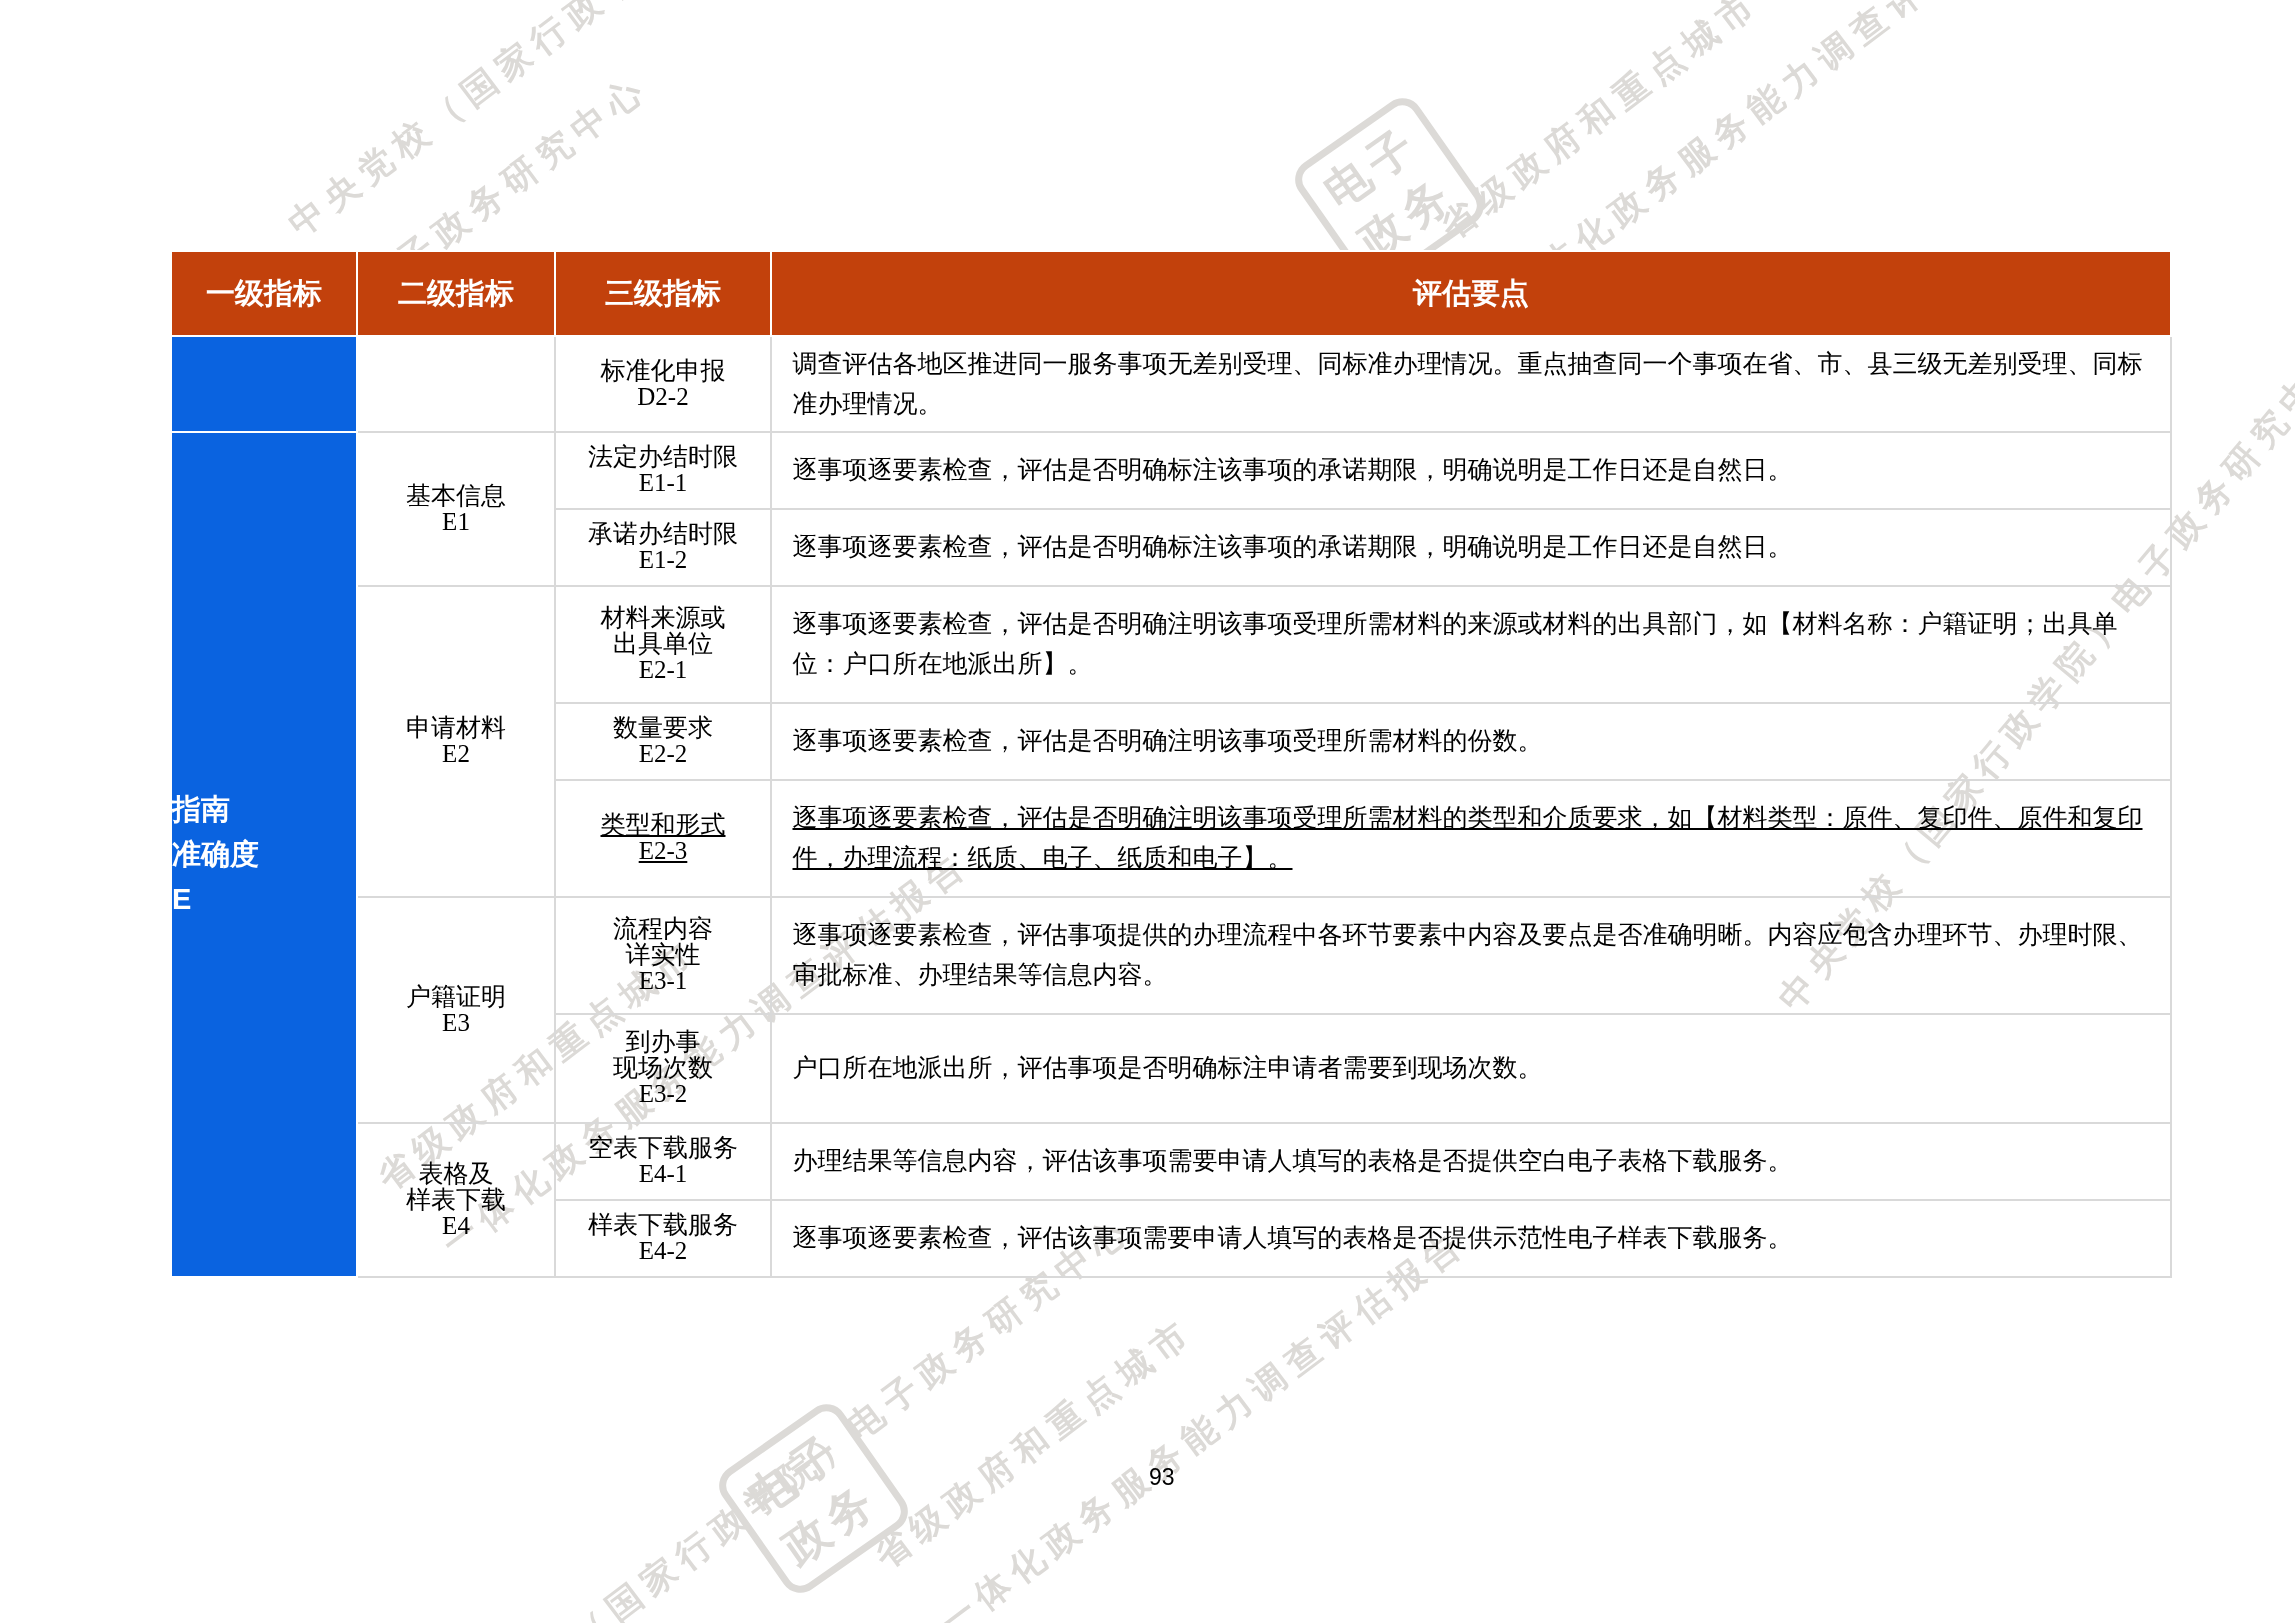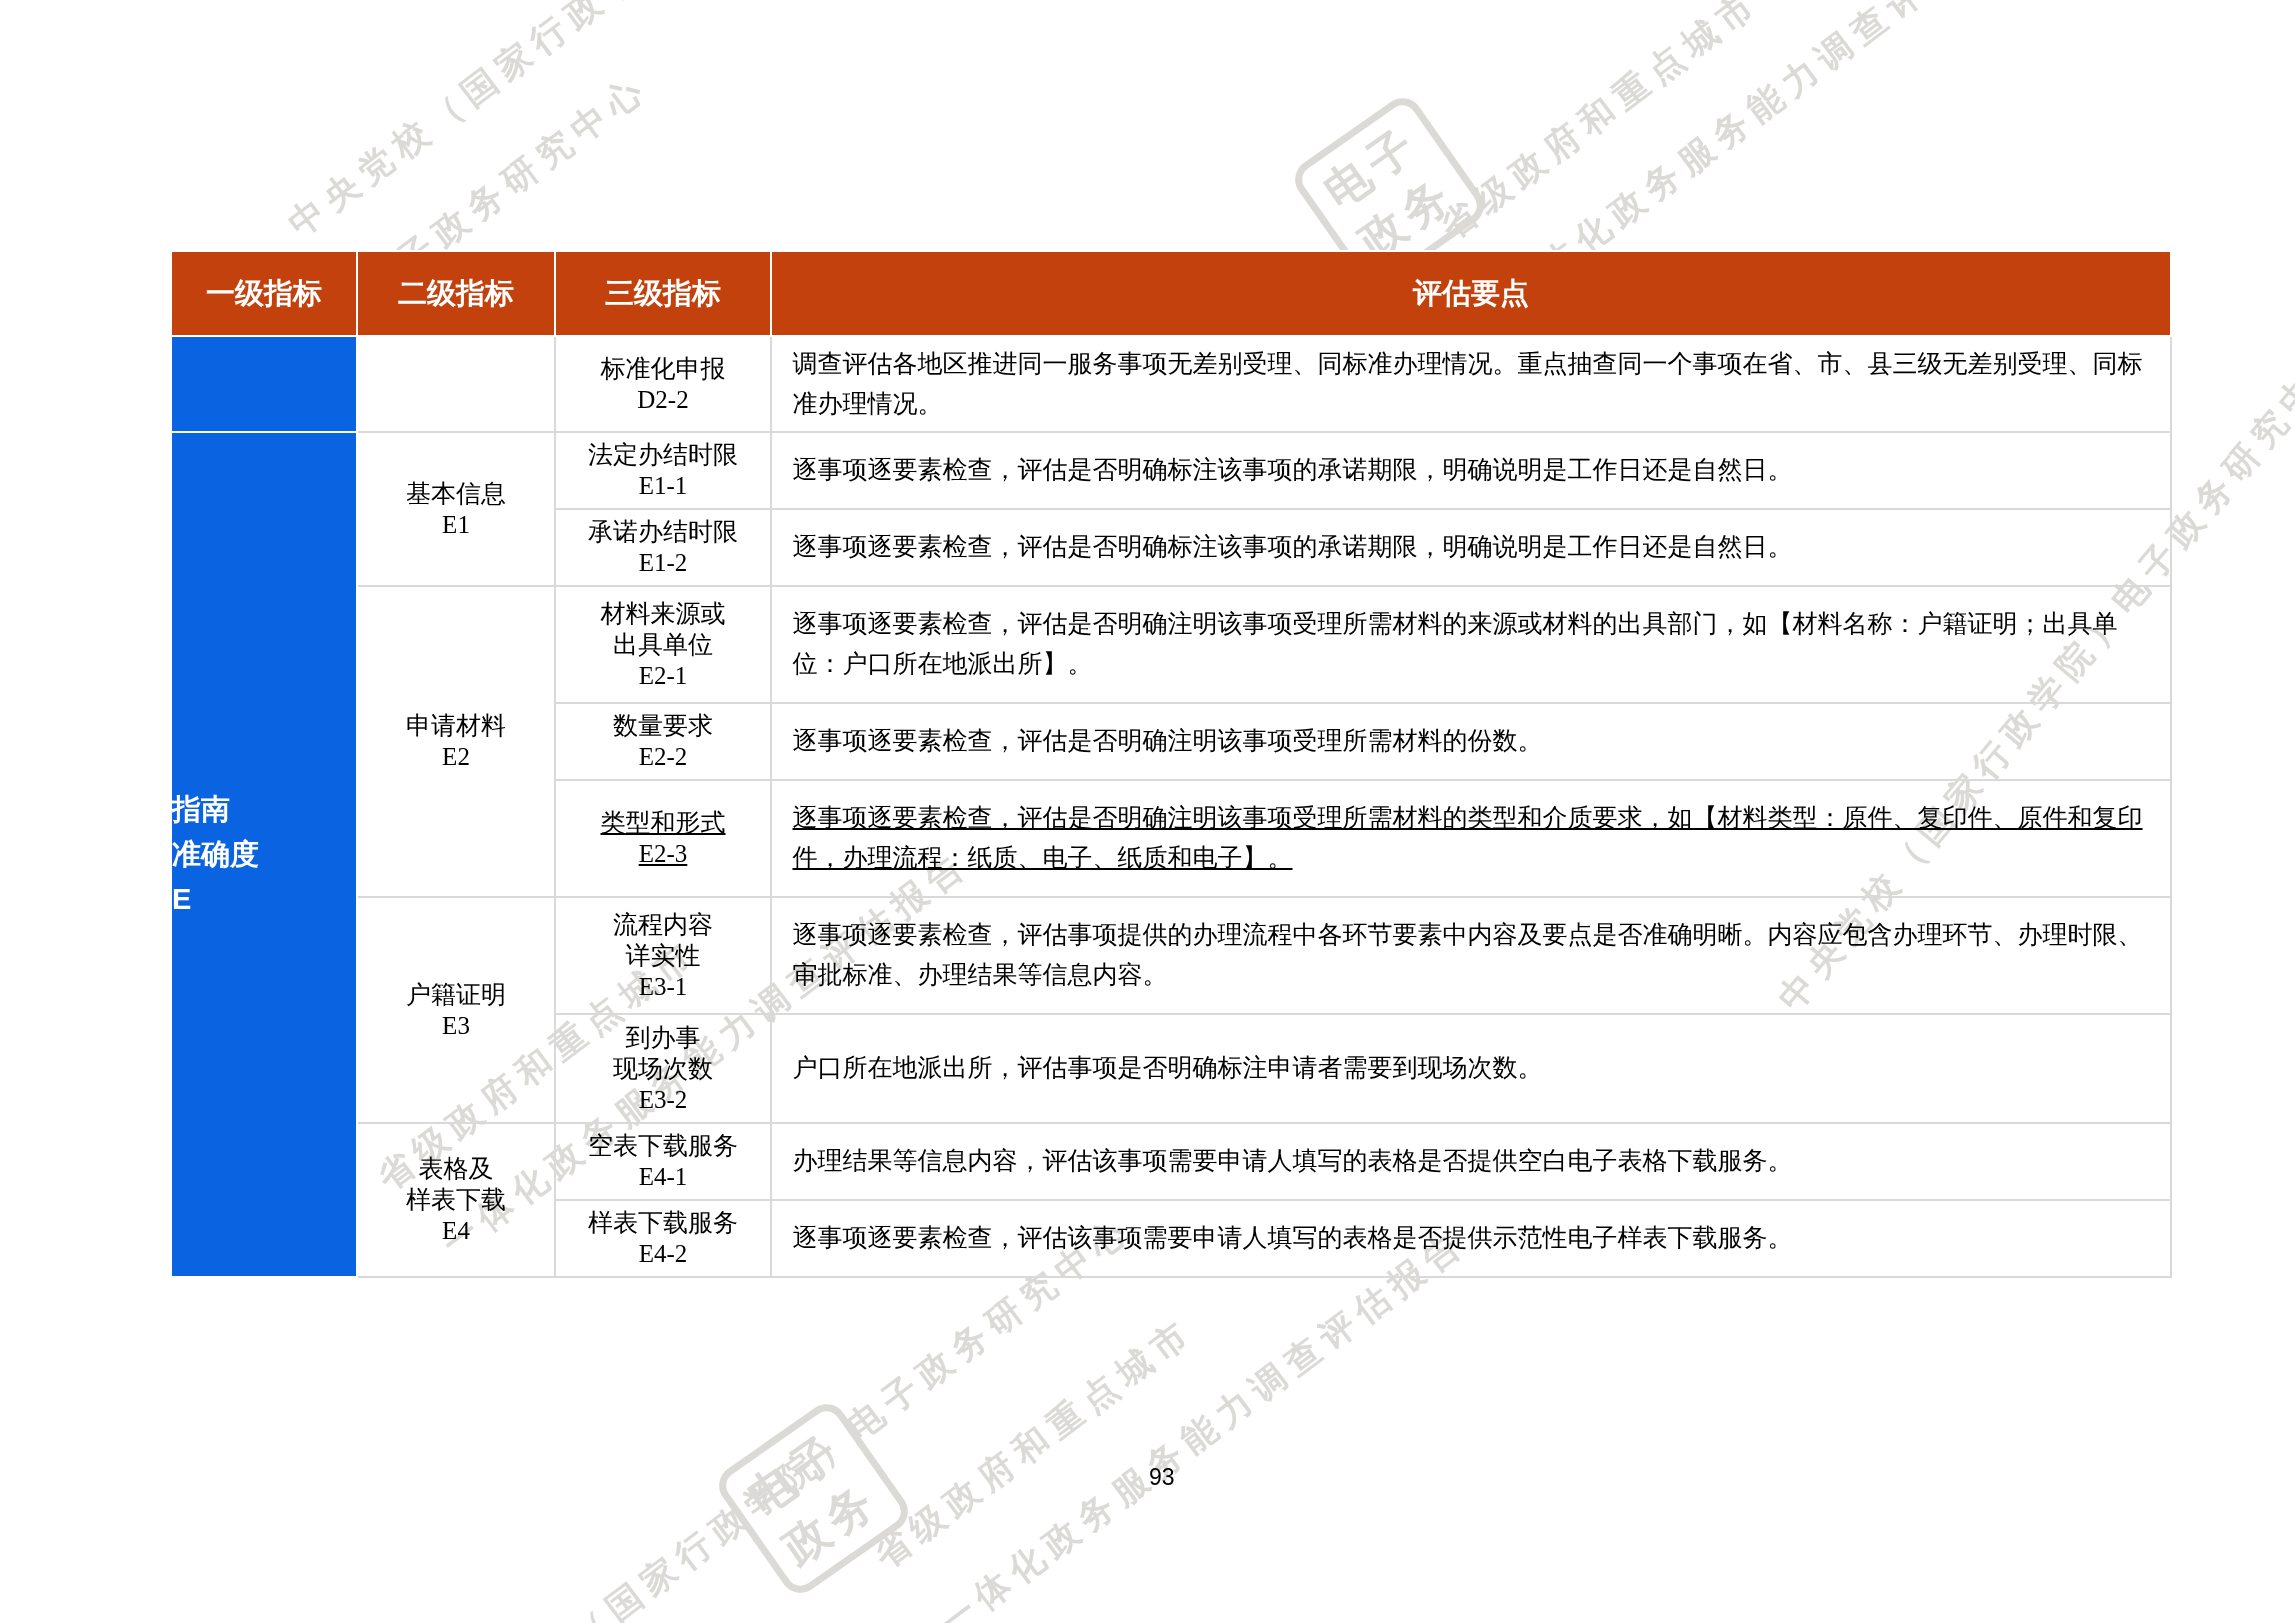--- a/index.html
+++ b/index.html
@@ -43,21 +43,21 @@
     background:#c2410c; border-color:#ffffff; color:#fff;
     font-family:"Liberation Sans","DejaVu Sans",sans-serif;
     font-weight:bold; font-size:29px; text-align:center;
   }
   td.blue {
     background:#0A63E0; border-color:#ffffff; color:#fff;
     font-family:"Liberation Sans","DejaVu Sans",sans-serif;
     font-weight:bold; font-size:29px; text-align:left; line-height:45px;
   }
   td.c2, td.c3 {
-    font-size:25px; text-align:center; line-height:31px; padding:4.1px 5.5px;
+    font-size:25px; text-align:center; line-height:26px; padding:4.1px 5.5px;
   }
   td.c4 {
     font-size:25px; text-align:left; line-height:40px; padding:6.8px 20.5px;
   }
 
   
   .page-num {
     position:absolute; left:1149px; top:1464px; z-index:1;
     font-family:"Liberation Sans","DejaVu Sans",sans-serif;
     font-size:23px; color:#000;

